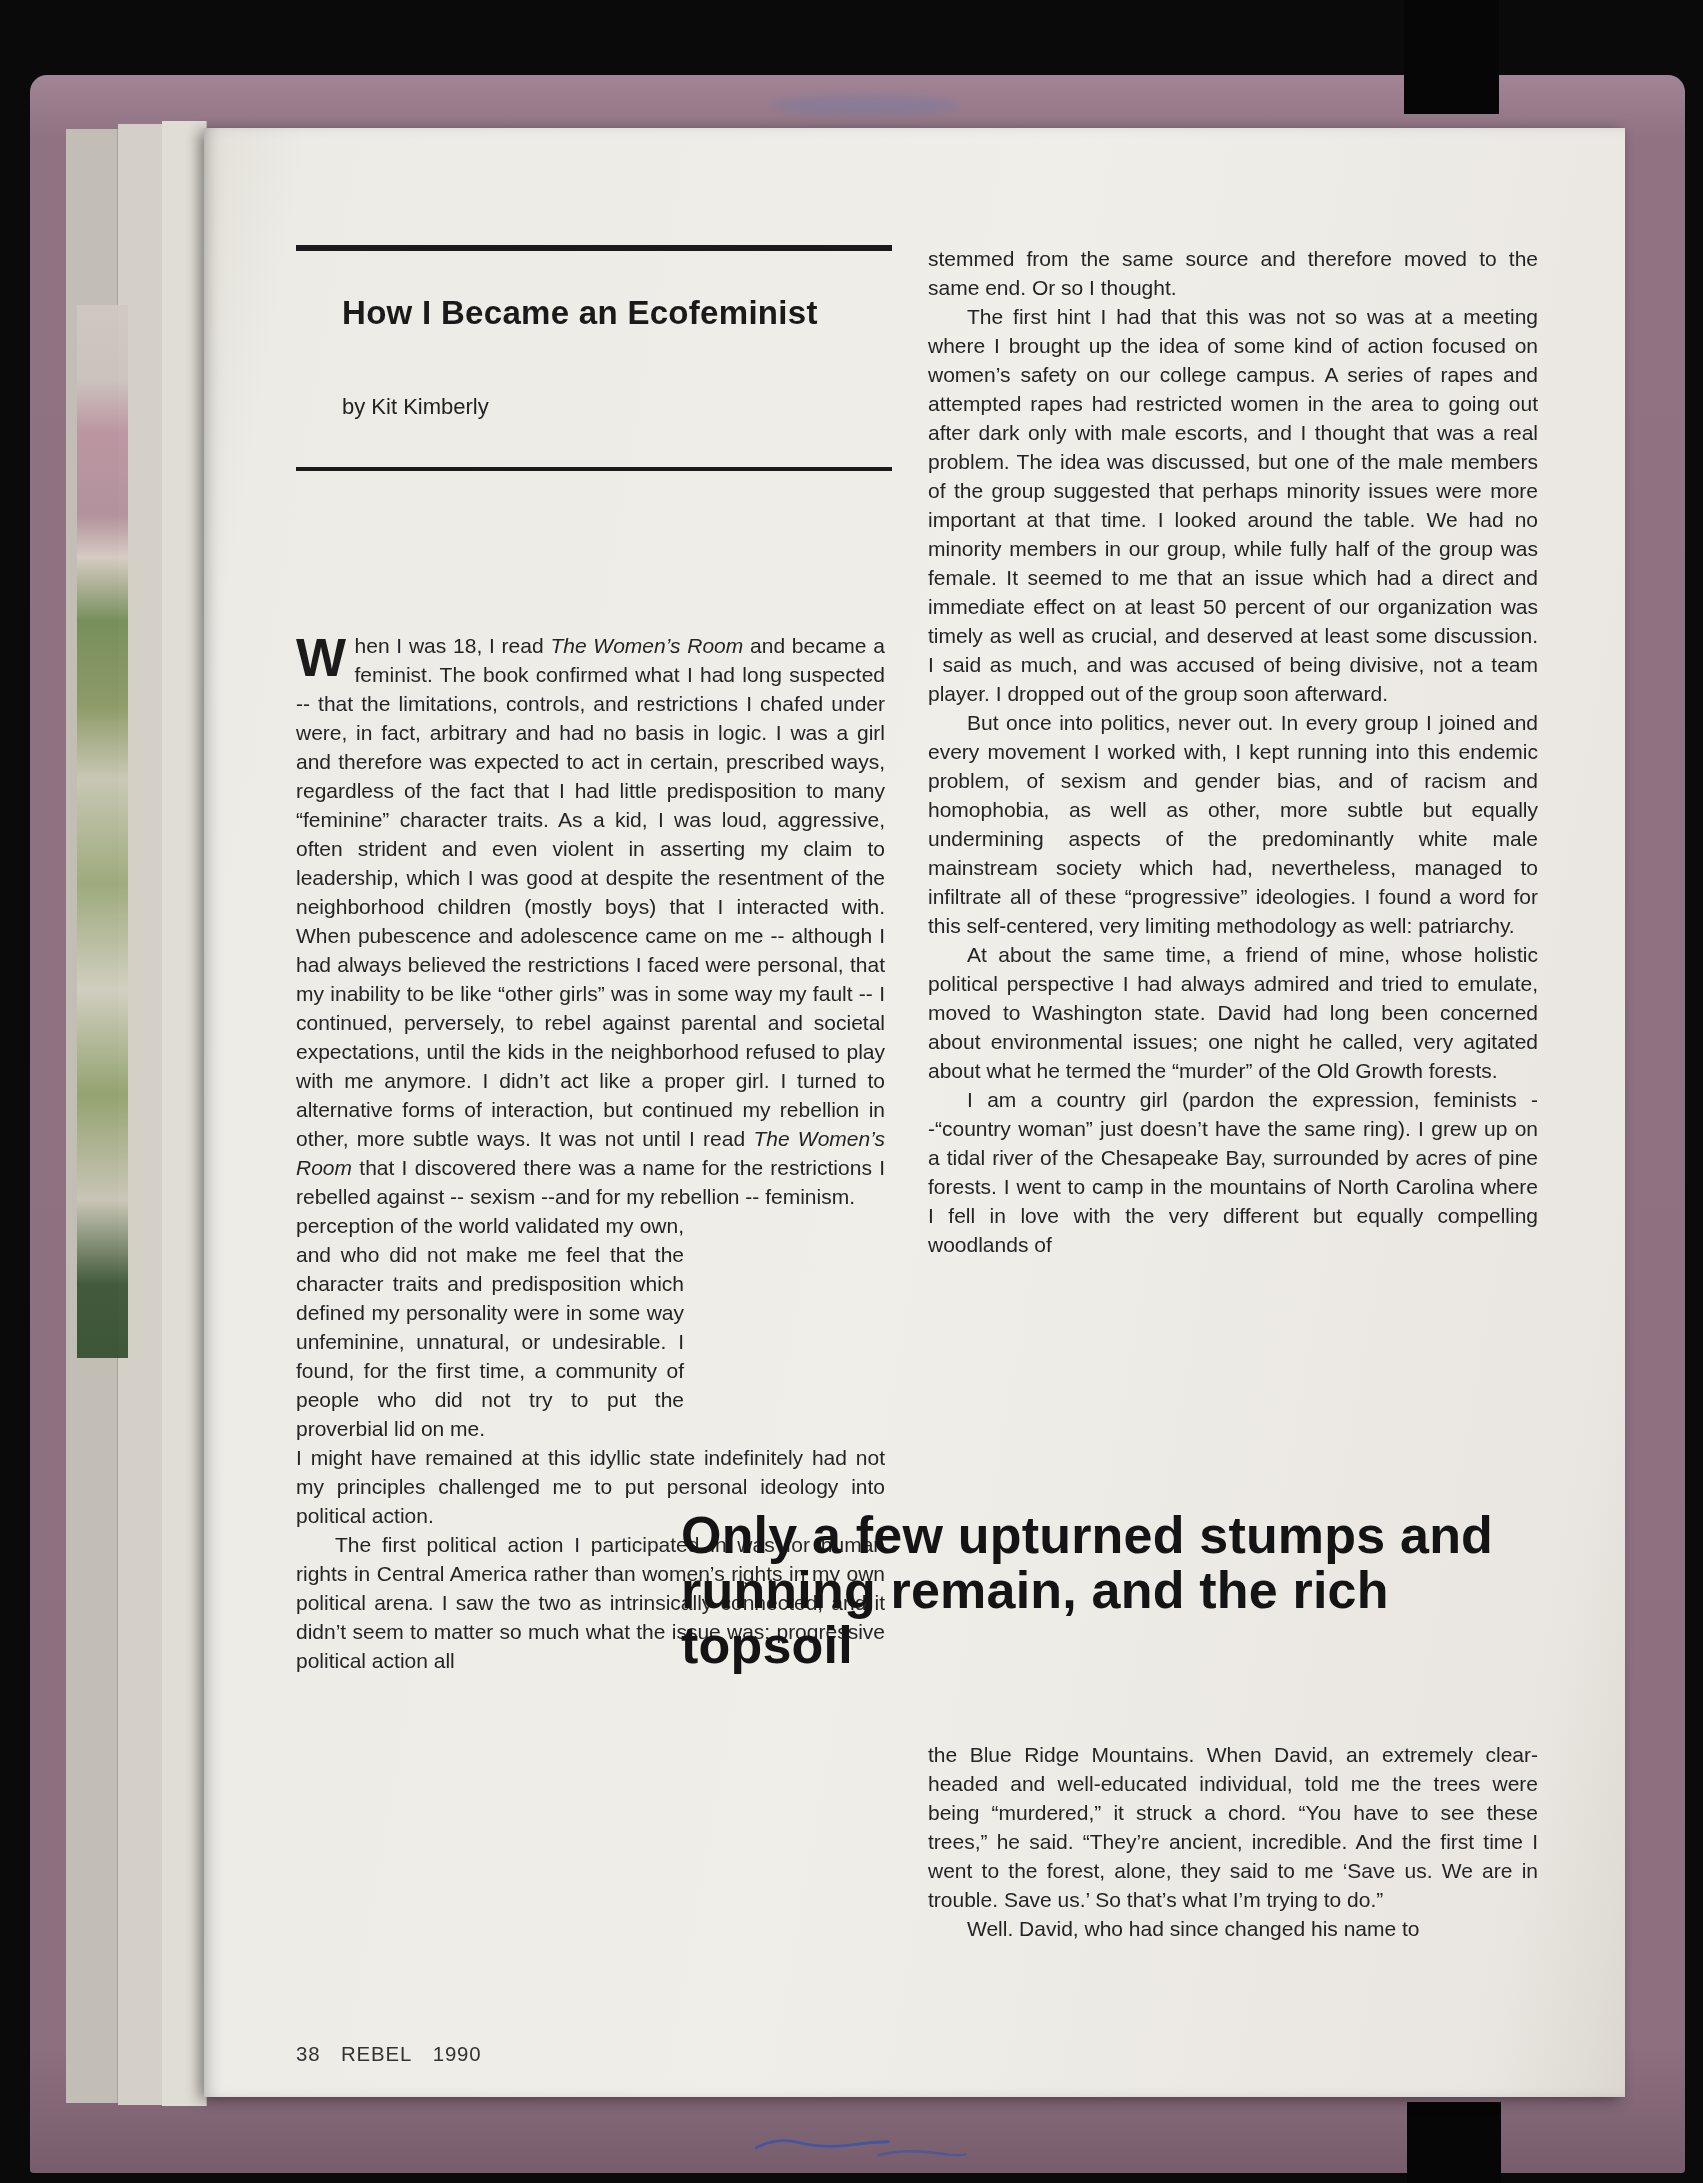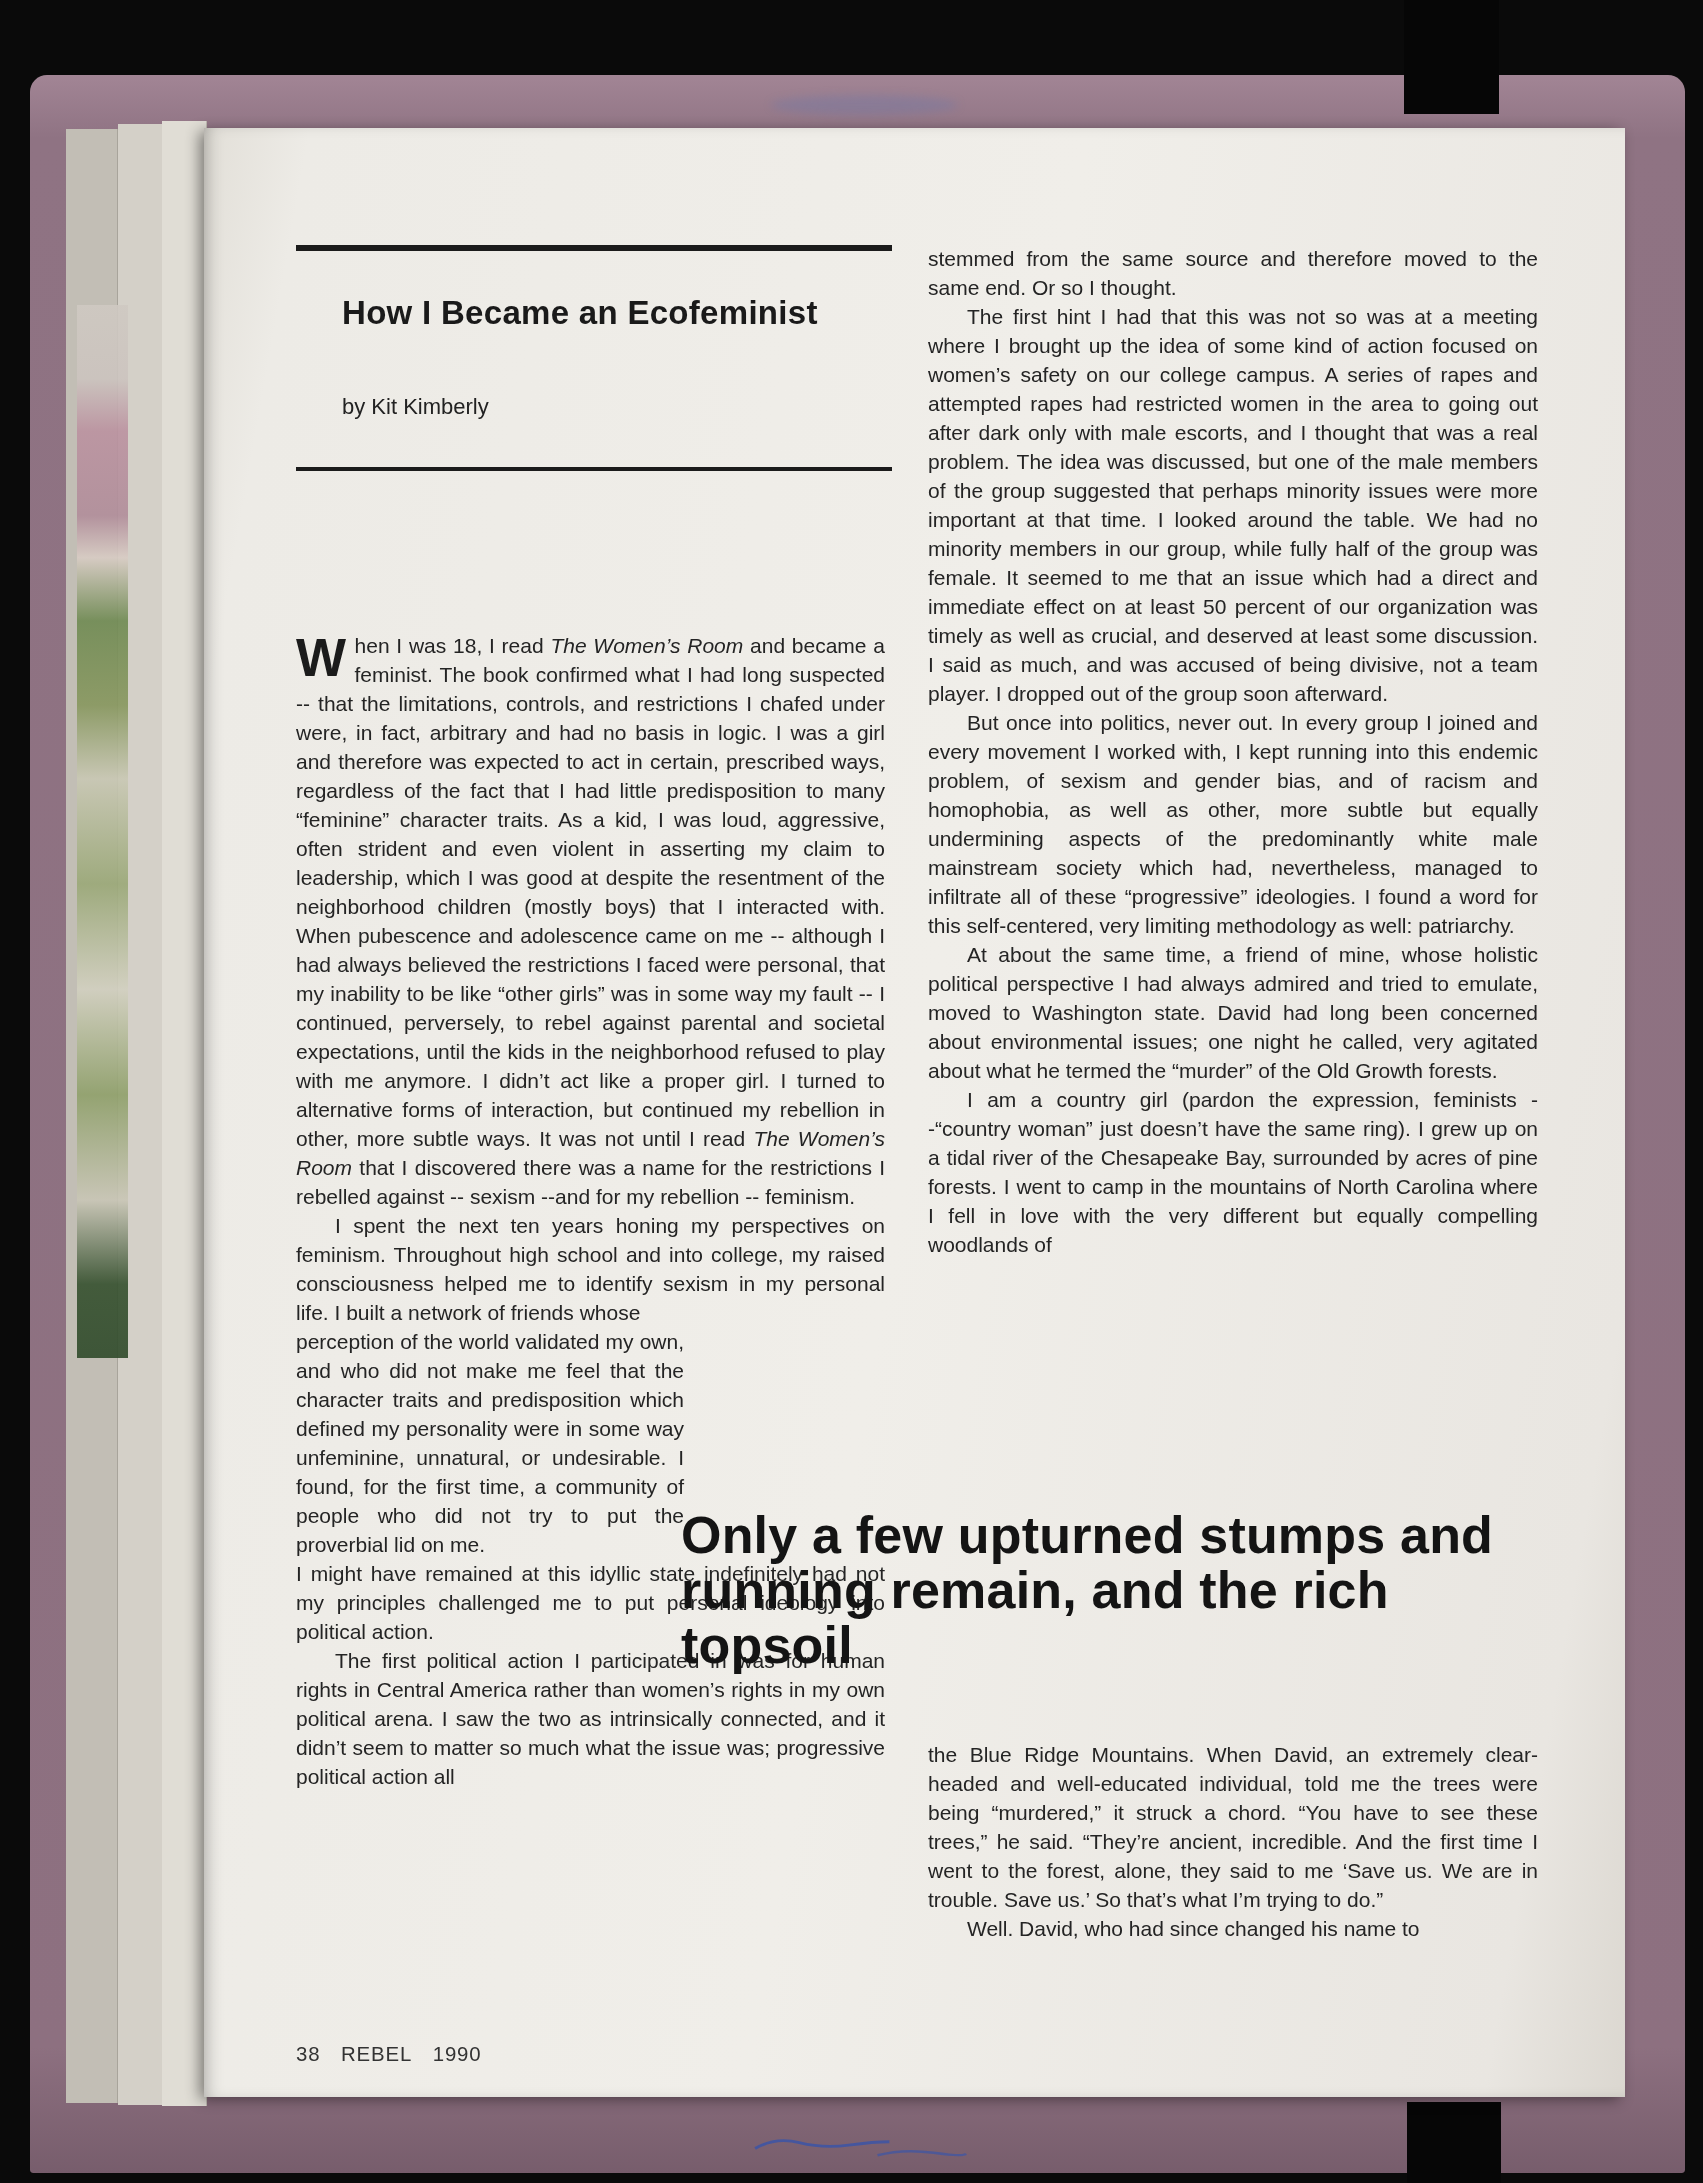--- a/index.html
+++ b/index.html
@@ -137,21 +137,20 @@
 
   <div class="page">
 
     <div class="rule rule-top"></div>
     <h1 class="title">How I Became an Ecofeminist</h1>
     <div class="byline">by Kit Kimberly</div>
     <div class="rule rule-bottom"></div>
 
     <div class="col col-left">
       <p class="para"><span class="dropcap">W</span><span class="rich"><span>hen I was 18, I read </span><span class="it">The Women’s Room</span><span> and became a feminist.  The book confirmed what I had long suspected -- that the limitations, controls, and restrictions I chafed under were, in fact, arbitrary and had no basis in logic.  I was a girl and therefore was expected to act in certain, prescribed ways, regardless of the fact that I had little predisposition to many “feminine” character traits.  As a kid,  I was loud, aggressive, often strident and even violent in asserting my claim to leadership, which I was good at despite the resentment of the neighborhood children (mostly boys) that I interacted with. When pubescence and adolescence came on me -- although I had always believed the restrictions I faced were personal, that my inability to be like “other girls” was in some way my fault -- I continued, perversely, to rebel against parental and societal expectations, until the kids in the neighborhood refused to play with me anymore.  I didn’t act like a proper girl.  I turned to alternative forms of interaction, but continued my rebellion in other, more subtle ways.   It was not until I read </span><span class="it">The Women’s Room</span><span> that I discovered there was a name for the restrictions I rebelled against -- sexism --and for my rebellion -- feminism.</span></span></p>
-      <p class="para indent">I spent the next ten years honing my perspectives on feminism.  Throughout high school and into college, my raised consciousness helped me to identify sexism in my personal life. I built a network of friends whose</p>
       <p class="para narrow">perception of the world validated my own, and who did not make me feel that the character traits and predisposition which defined my personality were in some way unfeminine, unnatural, or undesirable.  I found, for the first time, a community of people who did not try to put the proverbial lid on me.</p>
       <p class="para">I might have remained at this idyllic state indefinitely had not my principles challenged me to put personal ideology into political action.</p>
       <p class="para indent">The first political action I participated in was for human rights in Central America rather than women’s rights in my own political arena.  I saw the two as intrinsically connected, and it didn’t seem to matter so much what the issue was;  progressive political action all</p>
     </div>
 
     <div class="col col-right-top">
       <p class="para">stemmed from the same source and therefore moved to the same end.  Or so I thought.</p>
       <p class="para indent">The first hint I had that this was not so was at a meeting where I brought up the idea of some kind of action focused on women’s safety on our college campus.  A series of rapes and attempted rapes had restricted women in the area to going out after dark only with male escorts, and I thought that was a real  problem.  The idea was discussed, but one of the male members of the group suggested that perhaps minority issues were more important at that time.  I looked around the table. We had no minority members in our group, while fully half of the group was female.  It seemed to me that an issue which had a direct and immediate effect on at least 50 percent of our organization was timely as well as crucial, and deserved at least some discussion.  I said as much, and was accused of being divisive, not a team player.  I dropped out of the group soon afterward.</p>
       <p class="para indent">But once into politics, never out.   In every group I joined and every movement I worked with, I kept running into this endemic problem, of sexism and gender bias, and of racism and homophobia, as well as other, more subtle but equally undermining aspects of the predominantly white male mainstream society which had, nevertheless, managed to infiltrate all of these “progressive” ideologies.   I found a word for this self-centered, very limiting methodology as well: patriarchy.</p>
       <p class="para indent">At about the same time, a friend of mine, whose holistic political perspective I had always admired and tried to emulate, moved to Washington state. David had long been concerned about environmental issues; one night he called, very agitated about what he termed the “murder” of the Old Growth forests.</p>

